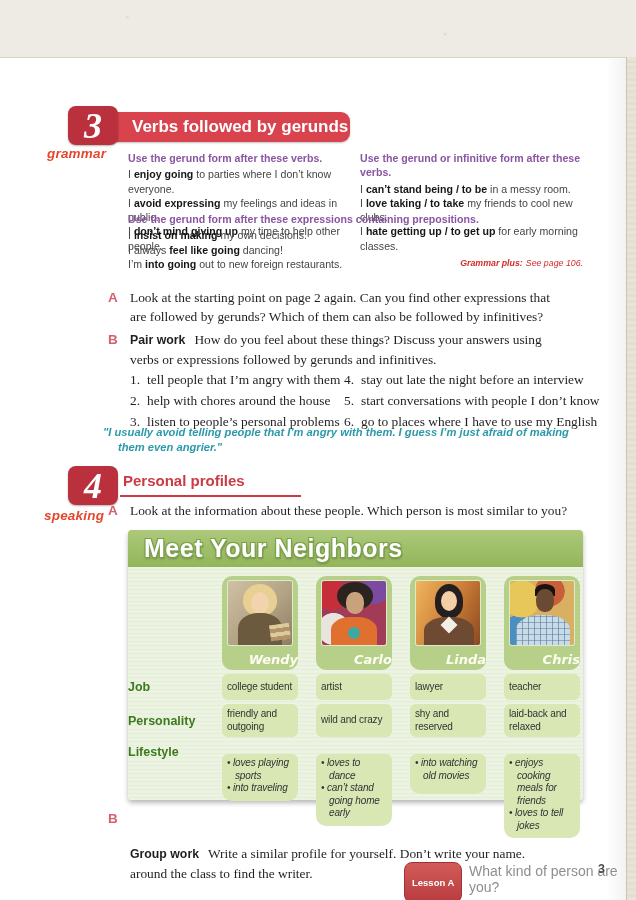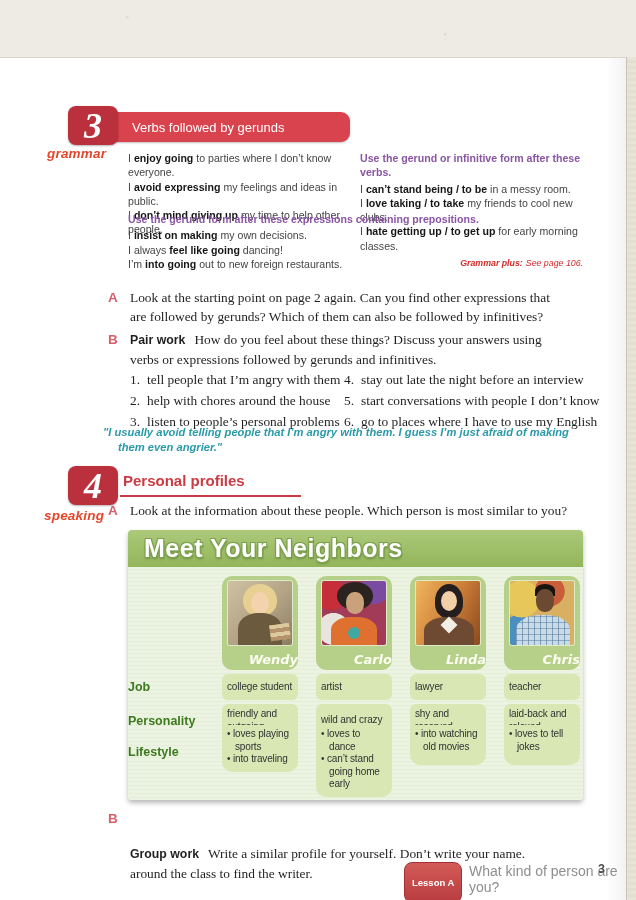--- a/index.html
+++ b/index.html
@@ -16,21 +16,21 @@
     border-bottom:1px solid #d8d5ca;}
   .scan-right{position:absolute;left:626px;top:57px;width:10px;height:843px;
     background:repeating-linear-gradient(0deg,#e9e4d8 0 3px,#e3decf 3px 6px);
     border-left:1px solid #c9c4b4;}
   .page{position:absolute;left:0;top:58px;width:626px;height:842px;background:#ffffff;}
   .page-shade{position:absolute;left:606px;top:58px;width:20px;height:842px;
     background:linear-gradient(90deg,rgba(0,0,0,0) 0,rgba(0,0,0,.05) 100%);}
 
   
   .banner{position:absolute;background:#d8434e;border-radius:9px;color:#fff;
-    font-weight:normal;font-size:13px;display:flex;align-items:center;
+    font-weight:bold;font-size:17px;display:flex;align-items:center;
     box-shadow:0 1px 2px rgba(0,0,0,.25);}
   .banner3{left:86px;top:112px;width:218px;height:30px;padding-left:46px;}
   .numbadge{position:absolute;width:50px;height:39px;background:#ba313d;border-radius:8px;
     color:#fff;font-family:"Liberation Serif",serif;font-style:italic;font-weight:bold;
     font-size:36px;display:flex;align-items:center;justify-content:center;
     box-shadow:0 1px 2px rgba(0,0,0,.3);z-index:3;}
   .badge3{left:68px;top:106px;}
   .badge4{left:68px;top:466px;}
   .side-label{position:absolute;color:#e5472c;font-style:italic;font-weight:bold;
     font-size:13.5px;letter-spacing:.2px;}
@@ -78,21 +78,21 @@
   .photo-card{position:absolute;left:0;top:0;width:76px;height:94px;background:#b6d089;
     border-radius:10px;}
   .photo{position:absolute;left:6px;top:5px;width:64px;height:64px;overflow:hidden;
     border-radius:2px;box-shadow:0 0 0 1px rgba(255,255,255,.55);}
   .pname{position:absolute;left:0;bottom:3px;width:100%;text-align:right;color:#fdfef2;
     font-style:italic;font-weight:bold;font-size:13px;font-family:"DejaVu Sans",sans-serif;}
   .cell{position:absolute;left:0;width:76px;background:#d8e7b4;border-radius:6px;
     box-sizing:border-box;font-size:10px;color:#333;padding:3px 5px;letter-spacing:-0.15px;line-height:12.5px;}
   .cell.job{top:98px;height:26px;display:flex;align-items:center;}
   .cell.pers{top:128px;height:33px;display:flex;align-items:center;}
-  .cell.life{top:149px;min-height:40px;border-radius:6px 6px 10px 10px;padding-bottom:6px;}
+  .cell.life{top:178px;min-height:40px;border-radius:6px 6px 10px 10px;padding-bottom:6px;font-style:italic;}
   .bullet{padding-left:8px;text-indent:-8px;}
   .bullet:empty{display:none;}
   .bullet::before{content:"• ";}
   .c0{left:94px;} .c1{left:188px;} .c2{left:282px;} .c3{left:376px;}
 
   
   .photo div{position:absolute;}
   .p-wendy{background:linear-gradient(135deg,#cfc1a3 0,#b2a284 55%,#8c7c62 100%);}
   .p-wendy .hair{left:15px;top:3px;width:34px;height:32px;background:#e7d092;border-radius:50% 50% 45% 45%;}
   .p-wendy .face{left:23px;top:11px;width:18px;height:22px;background:#f2d3ae;border-radius:50%;}
@@ -142,20 +142,21 @@
 
 <div class="banner banner3">
   <span>Verbs followed by gerunds</span>
 </div>
 <div class="numbadge badge3">
   <span>3</span>
 </div>
 <div class="side-label lbl-grammar">grammar</div>
 
 <div class="gcol gcol1">
+  <div class="ghead">Use the gerund form after these verbs.</div>
   <div class="gline"><span>I </span><b>enjoy going</b><span> to parties where I don’t know everyone.</span></div>
   <div class="gline"><span>I </span><b>avoid expressing</b><span> my feelings and ideas in public.</span></div>
   <div class="gline"><span>I </span><b>don’t mind giving up</b><span> my time to help other people.</span></div>
 </div>
 
 <div class="gcol gcol2">
   <div class="ghead">Use the gerund or infinitive form after these verbs.</div>
   <div class="gline"><span>I </span><b>can’t stand being / to be</b><span> in a messy room.</span></div>
   <div class="gline"><span>I </span><b>love taking / to take</b><span> my friends to cool new clubs.</span></div>
   <div class="gline"><span>I </span><b>hate getting up / to get up</b><span> for early morning classes.</span></div>
@@ -269,20 +270,21 @@
         <div class="hair"></div>
           <div class="face"></div>
           <div class="torso"></div>
           <div class="extra"></div>
       </div>
       <div class="pname">Chris</div>
     </div>
     <div class="cell job">teacher</div>
     <div class="cell pers">laid-back and relaxed</div>
     <div class="cell life">
+      <div class="bullet">enjoys cooking meals for friends</div>
       <div class="bullet">loves to tell jokes</div>
     </div>
   </div>
 </div>
 
 <div class="exletter" style="left:108px;top:811px;">B</div>
 <div class="exblock serif" style="left:130px;top:809px;width:470px;margin-top:35px;">
   <div><span class="boldlabel">Group work</span><span>Write a similar profile for yourself. Don’t write your name.</span></div>
   <div>around the class to find the writer.</div>
 </div>

